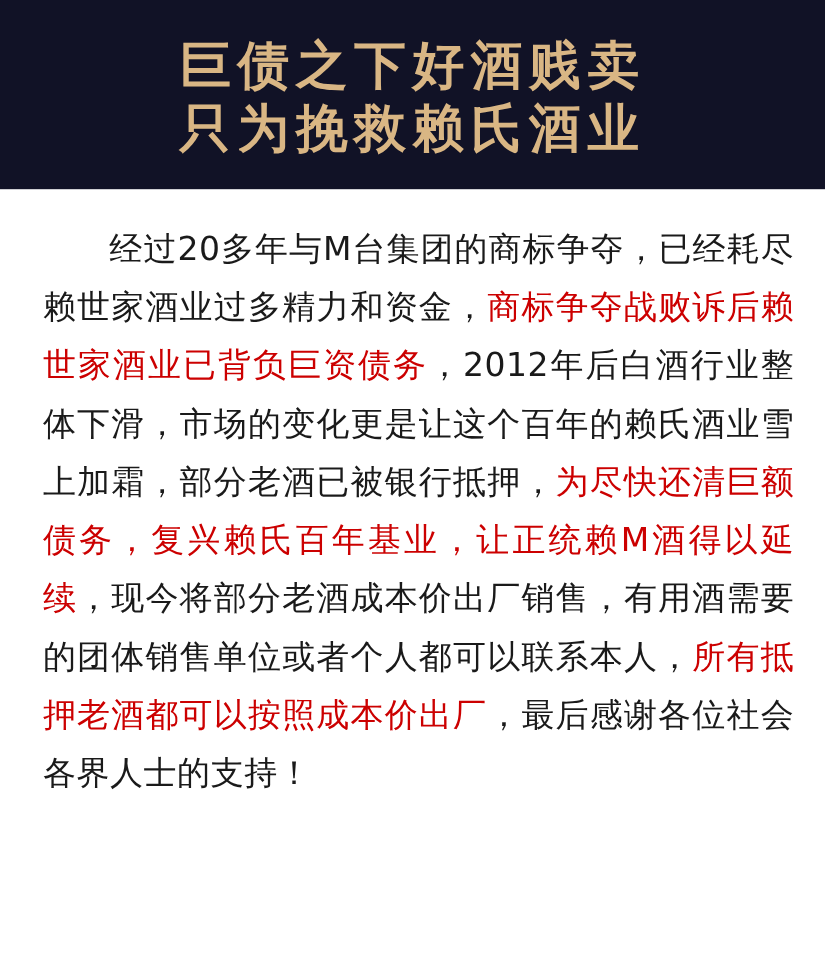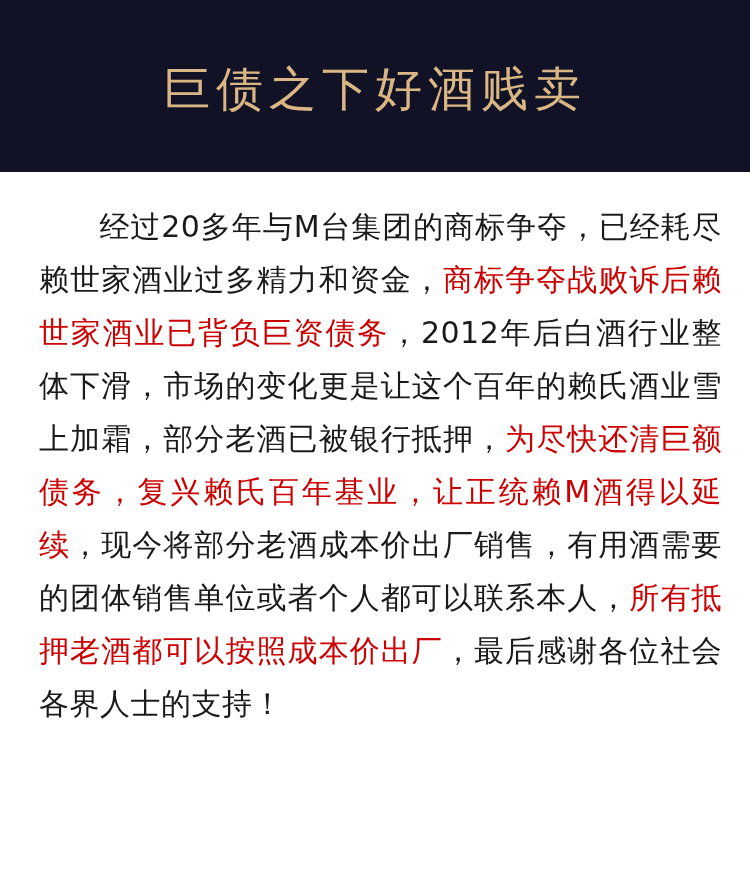--- a/index.html
+++ b/index.html
@@ -28,21 +28,21 @@
     align-items: center;
     justify-content: center;
     box-sizing: border-box;
     padding-top: 6px;
   }
   .banner-line {
     color: #d9b684;
     font-size: 47px;
     line-height: 58px;
     letter-spacing: 6px;
-    font-weight: 400;
+    font-weight: 700;
     text-align: center;
     white-space: nowrap;
     font-family: "DejaVu Sans", "Liberation Sans", sans-serif;
   }
   .body-text {
     box-sizing: border-box;
     padding: 28px 28px 0 39px;
     font-size: 30px;
     line-height: 53px;
     color: #1a1a1a;
@@ -61,19 +61,20 @@
     margin: 0;
   }
 </style>
 </head>
 <body>
 
 <div class="page">
 
   <div class="banner" style="background: rgb(17, 18, 38);">
     <div class="banner-line" style="color: rgb(217, 182, 132);">巨债之下好酒贱卖</div>
+    <div class="banner-line" style="color: rgb(217, 182, 132);">只为挽救赖氏酒业</div>
   </div>
 
   <div class="body-text">
     <p class="para"><span class="indent"></span><span id="article-segments"><span style="color: rgb(26, 26, 26);">经过20多年与M台集团的商标争夺，已经耗尽赖世家酒业过多精力和资金，</span><span class="hl" style="color: rgb(204, 0, 0);">商标争夺战败诉后赖世家酒业已背负巨资债务</span><span style="color: rgb(26, 26, 26);">，2012年后白酒行业整体下滑，市场的变化更是让这个百年的赖氏酒业雪上加霜，部分老酒已被银行抵押，</span><span class="hl" style="color: rgb(204, 0, 0);">为尽快还清巨额债务，复兴赖氏百年基业，让正统赖M酒得以延续</span><span style="color: rgb(26, 26, 26);">，现今将部分老酒成本价出厂销售，有用酒需要的团体销售单位或者个人都可以联系本人，</span><span class="hl" style="color: rgb(204, 0, 0);">所有抵押老酒都可以按照成本价出厂</span><span style="color: rgb(26, 26, 26);">，最后感谢各位社会各界人士的支持！</span></span></p>
   </div>
 
 </div>
 
 </body></html>

